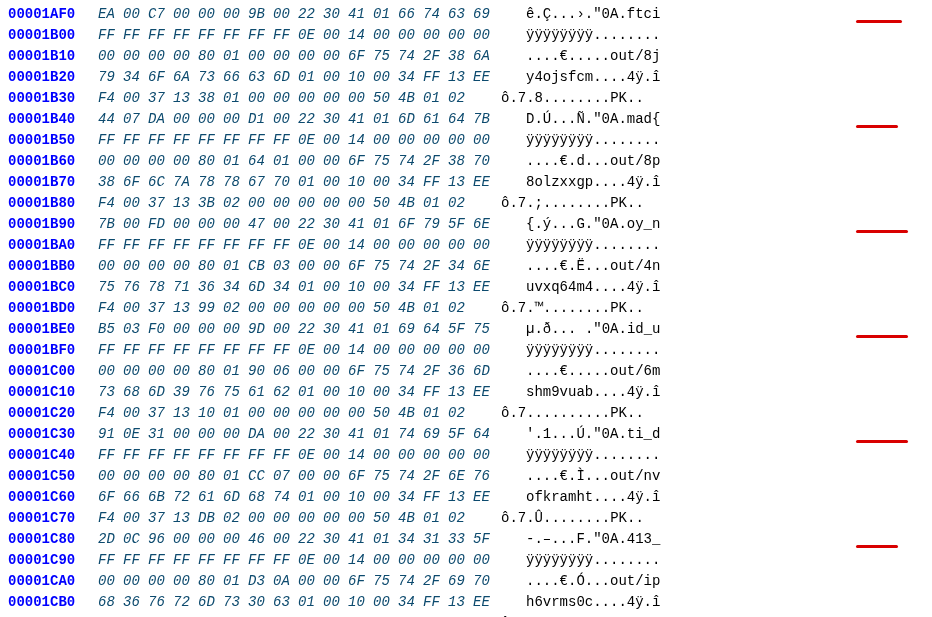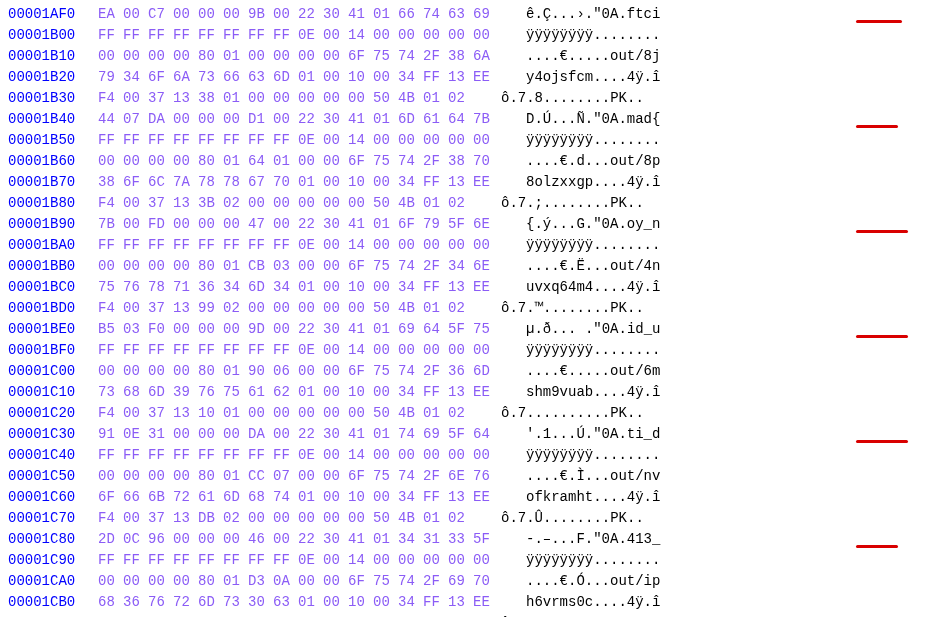--- a/index.html
+++ b/index.html
@@ -12,22 +12,22 @@
   }
   .hexview {
     font-family: "Courier New", Courier, monospace;
     font-size: 14px;
     line-height: 21px;
     padding: 4px 0 0 8px;
     white-space: pre;
     color: #000000;
   }
   .row { display: block; height: 21px; position: relative; }
-  .off  { color: #0000ff; display: inline-block; width: 90px; }
-  .hex  { color: #8b5cf6; display: inline-block; letter-spacing: 0; }
+  .off  { color: #0000ff; display: inline-block; width: 90px; font-weight: bold; }
+  .hex  { color: #0c4a6e; display: inline-block; letter-spacing: 0; font-style: italic; }
   .hex .b { display:inline-block; width:25px; text-align:left; }
   .asc  { color: #000000; display: inline-block; padding-left: 28px; }
   .mark {
     position: absolute;
     height: 3px;
     border-radius: 2px;
     background: #d90000;
     pointer-events: none;
   }
 </style>

